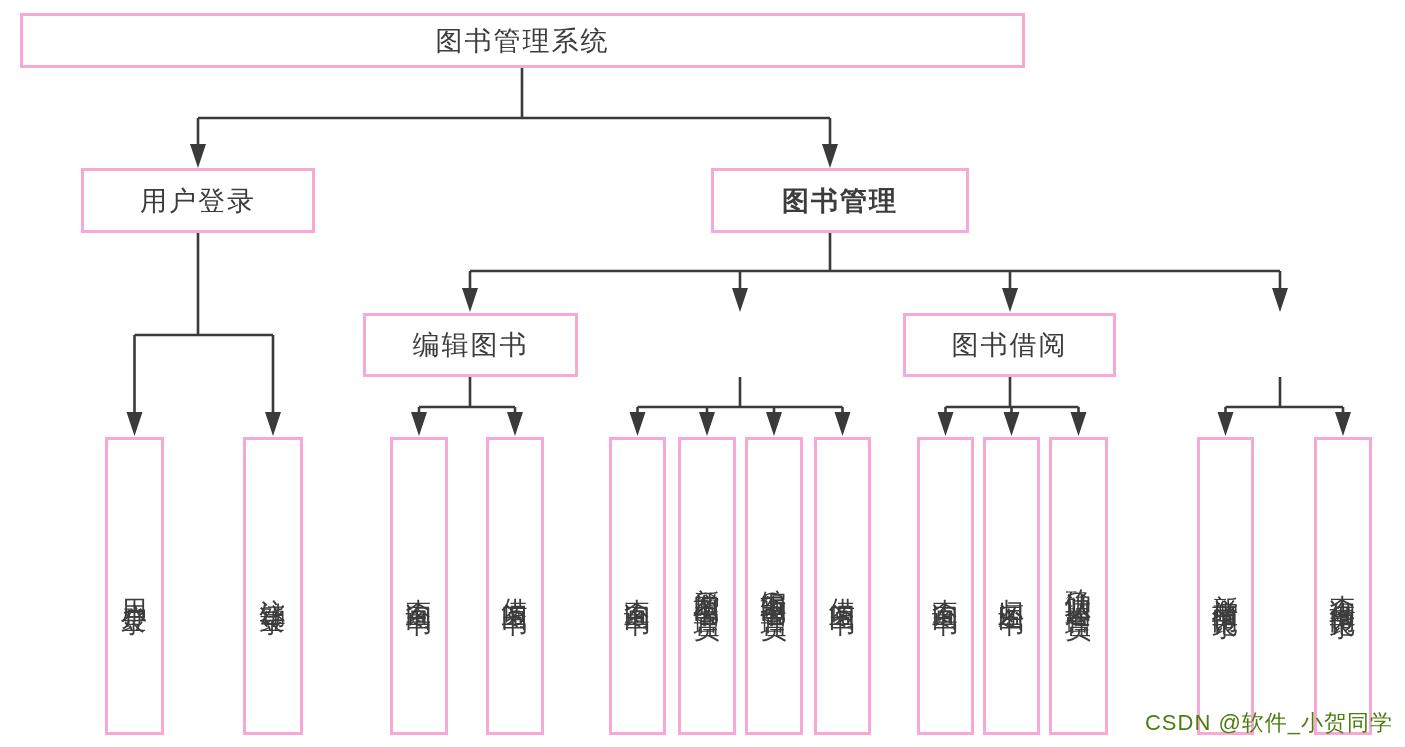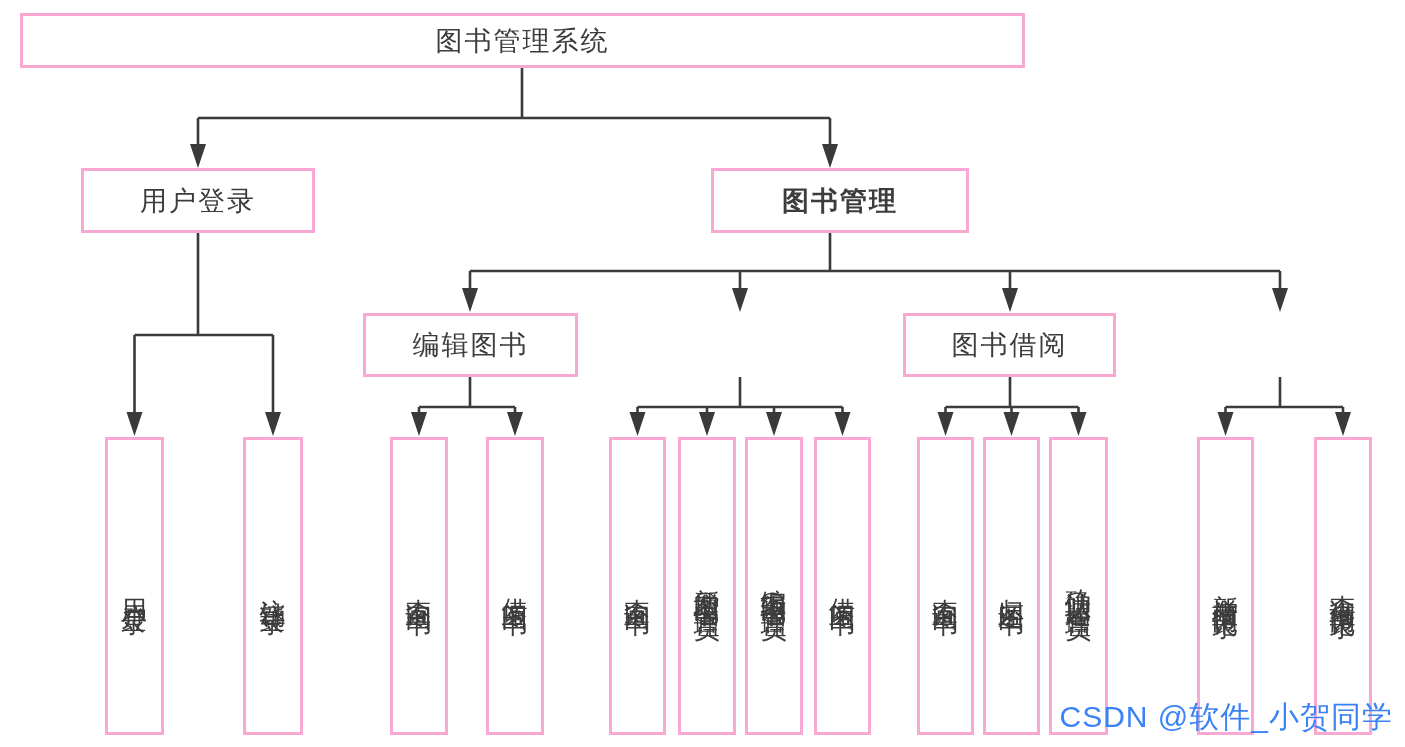--- a/index.html
+++ b/index.html
@@ -67,22 +67,22 @@
   .n-c4 { left: 814px;  width: 57px; }
   .n-d1 { left: 917px;  width: 57px; }
   .n-d2 { left: 983px;  width: 57px; }
   .n-d3 { left: 1049px; width: 59px; }
   .n-e1 { left: 1197px; width: 57px; }
   .n-e2 { left: 1314px; width: 58px; }
   .watermark {
     position: absolute;
     right: 12px;
     bottom: 9px;
-    font-size: 30px;
-    color: #3b82f6;
+    font-size: 22px;
+    color: #4d7c0f;
     letter-spacing: 1px;
     z-index: 2;
     white-space: nowrap;
   }
 </style>
 </head>
 <body>
 
 <div class="stage">
 

